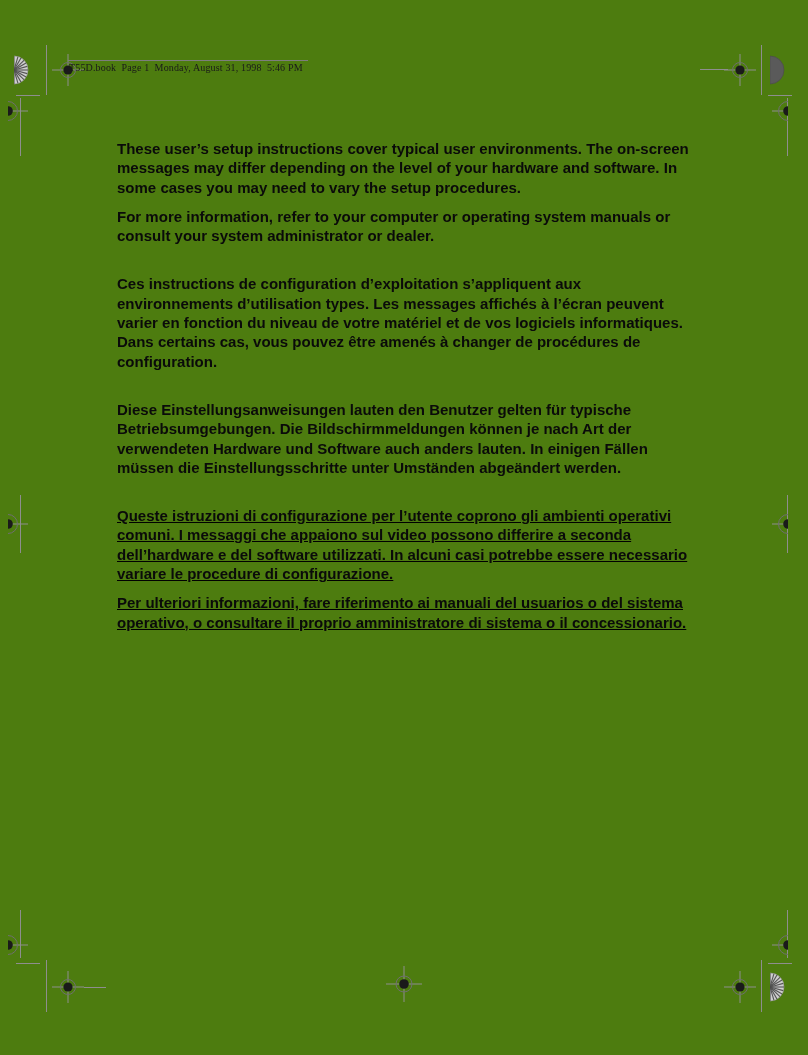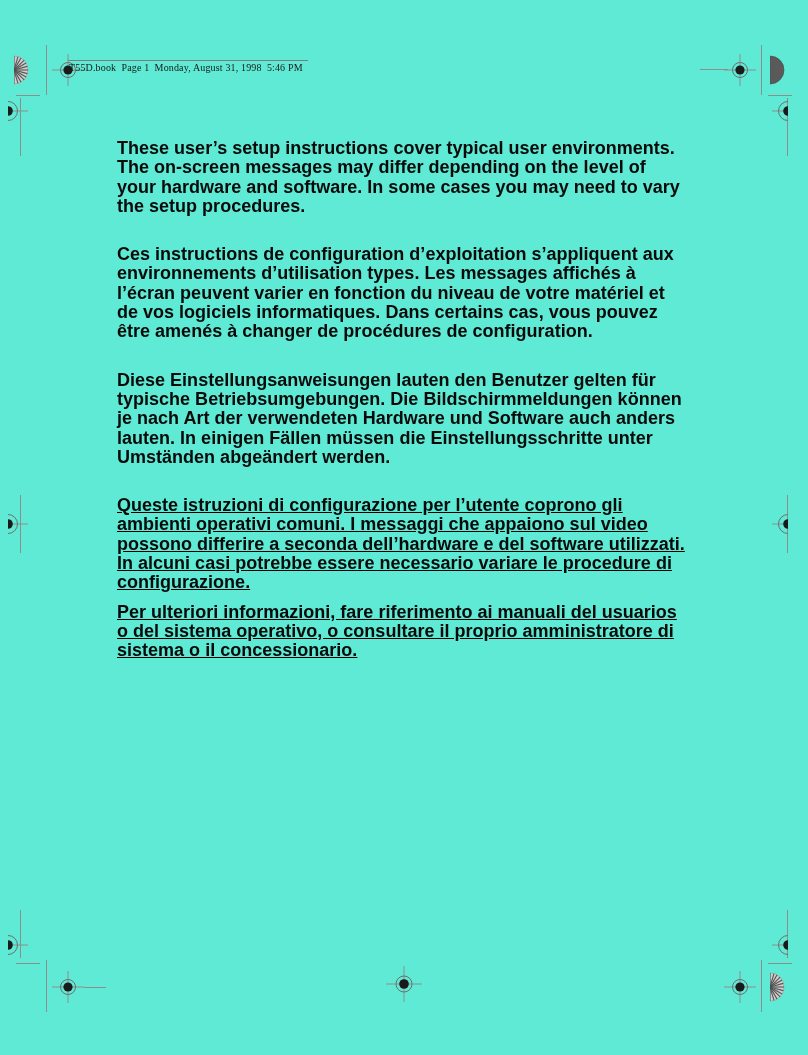--- a/index.html
+++ b/index.html
@@ -9,21 +9,21 @@
     background: #ffffff;
   }
   body {
     font-family: "Liberation Sans", sans-serif;
   }
 
   .page {
     position: relative;
     width: 808px;
     height: 1055px;
-    background: #5eead4;
+    background: #4d7c0f;
     overflow: hidden;
   }
 
   
   .header-line {
     position: absolute;
     left: 68px;
     top: 60px;
     width: 240px;
     height: 1px;
@@ -49,21 +49,21 @@
   }
   .lang-group {
     margin-bottom: 29px;
   }
   .lang-group:last-child {
     margin-bottom: 0;
     text-decoration: underline;
   }
   .para {
     font-family: "Liberation Sans", sans-serif;
-    font-size: 18px;
+    font-size: 15px;
     font-weight: bold;
     line-height: 19.3px;
     color: #0a0a0a;
     margin: 0 0 10px 0;
     letter-spacing: 0.01px;
   }
   .para:last-child {
     margin-bottom: 0;
   }
 
@@ -268,20 +268,21 @@
     </svg>
   </div>
 
   <div class="header-line"></div>
   <div class="header-text">T55D.book  Page 1  Monday, August 31, 1998  5:46 PM</div>
 
   <div class="body-block">
 
     <div class="lang-group">
       <p class="para">These user’s setup instructions cover typical user environments. The on-screen messages may differ depending on the level of your hardware and software. In some cases you may need to vary the setup procedures.</p>
+      <p class="para">For more information, refer to your computer or operating system manuals or consult your system administrator or dealer.</p>
     </div>
 
     <div class="lang-group">
       <p class="para">Ces instructions de configuration d’exploitation s’appliquent aux environnements d’utilisation types. Les messages affichés à l’écran peuvent varier en fonction du niveau de votre matériel et de vos logiciels informatiques. Dans certains cas, vous pouvez être amenés à changer de procédures de configuration.</p>
     </div>
 
     <div class="lang-group">
       <p class="para">Diese Einstellungsanweisungen lauten den Benutzer gelten für typische Betriebsumgebungen. Die Bildschirmmeldungen können je nach Art der verwendeten Hardware und Software auch anders lauten. In einigen Fällen müssen die Einstellungsschritte unter Umständen abgeändert werden.</p>
     </div>
 

